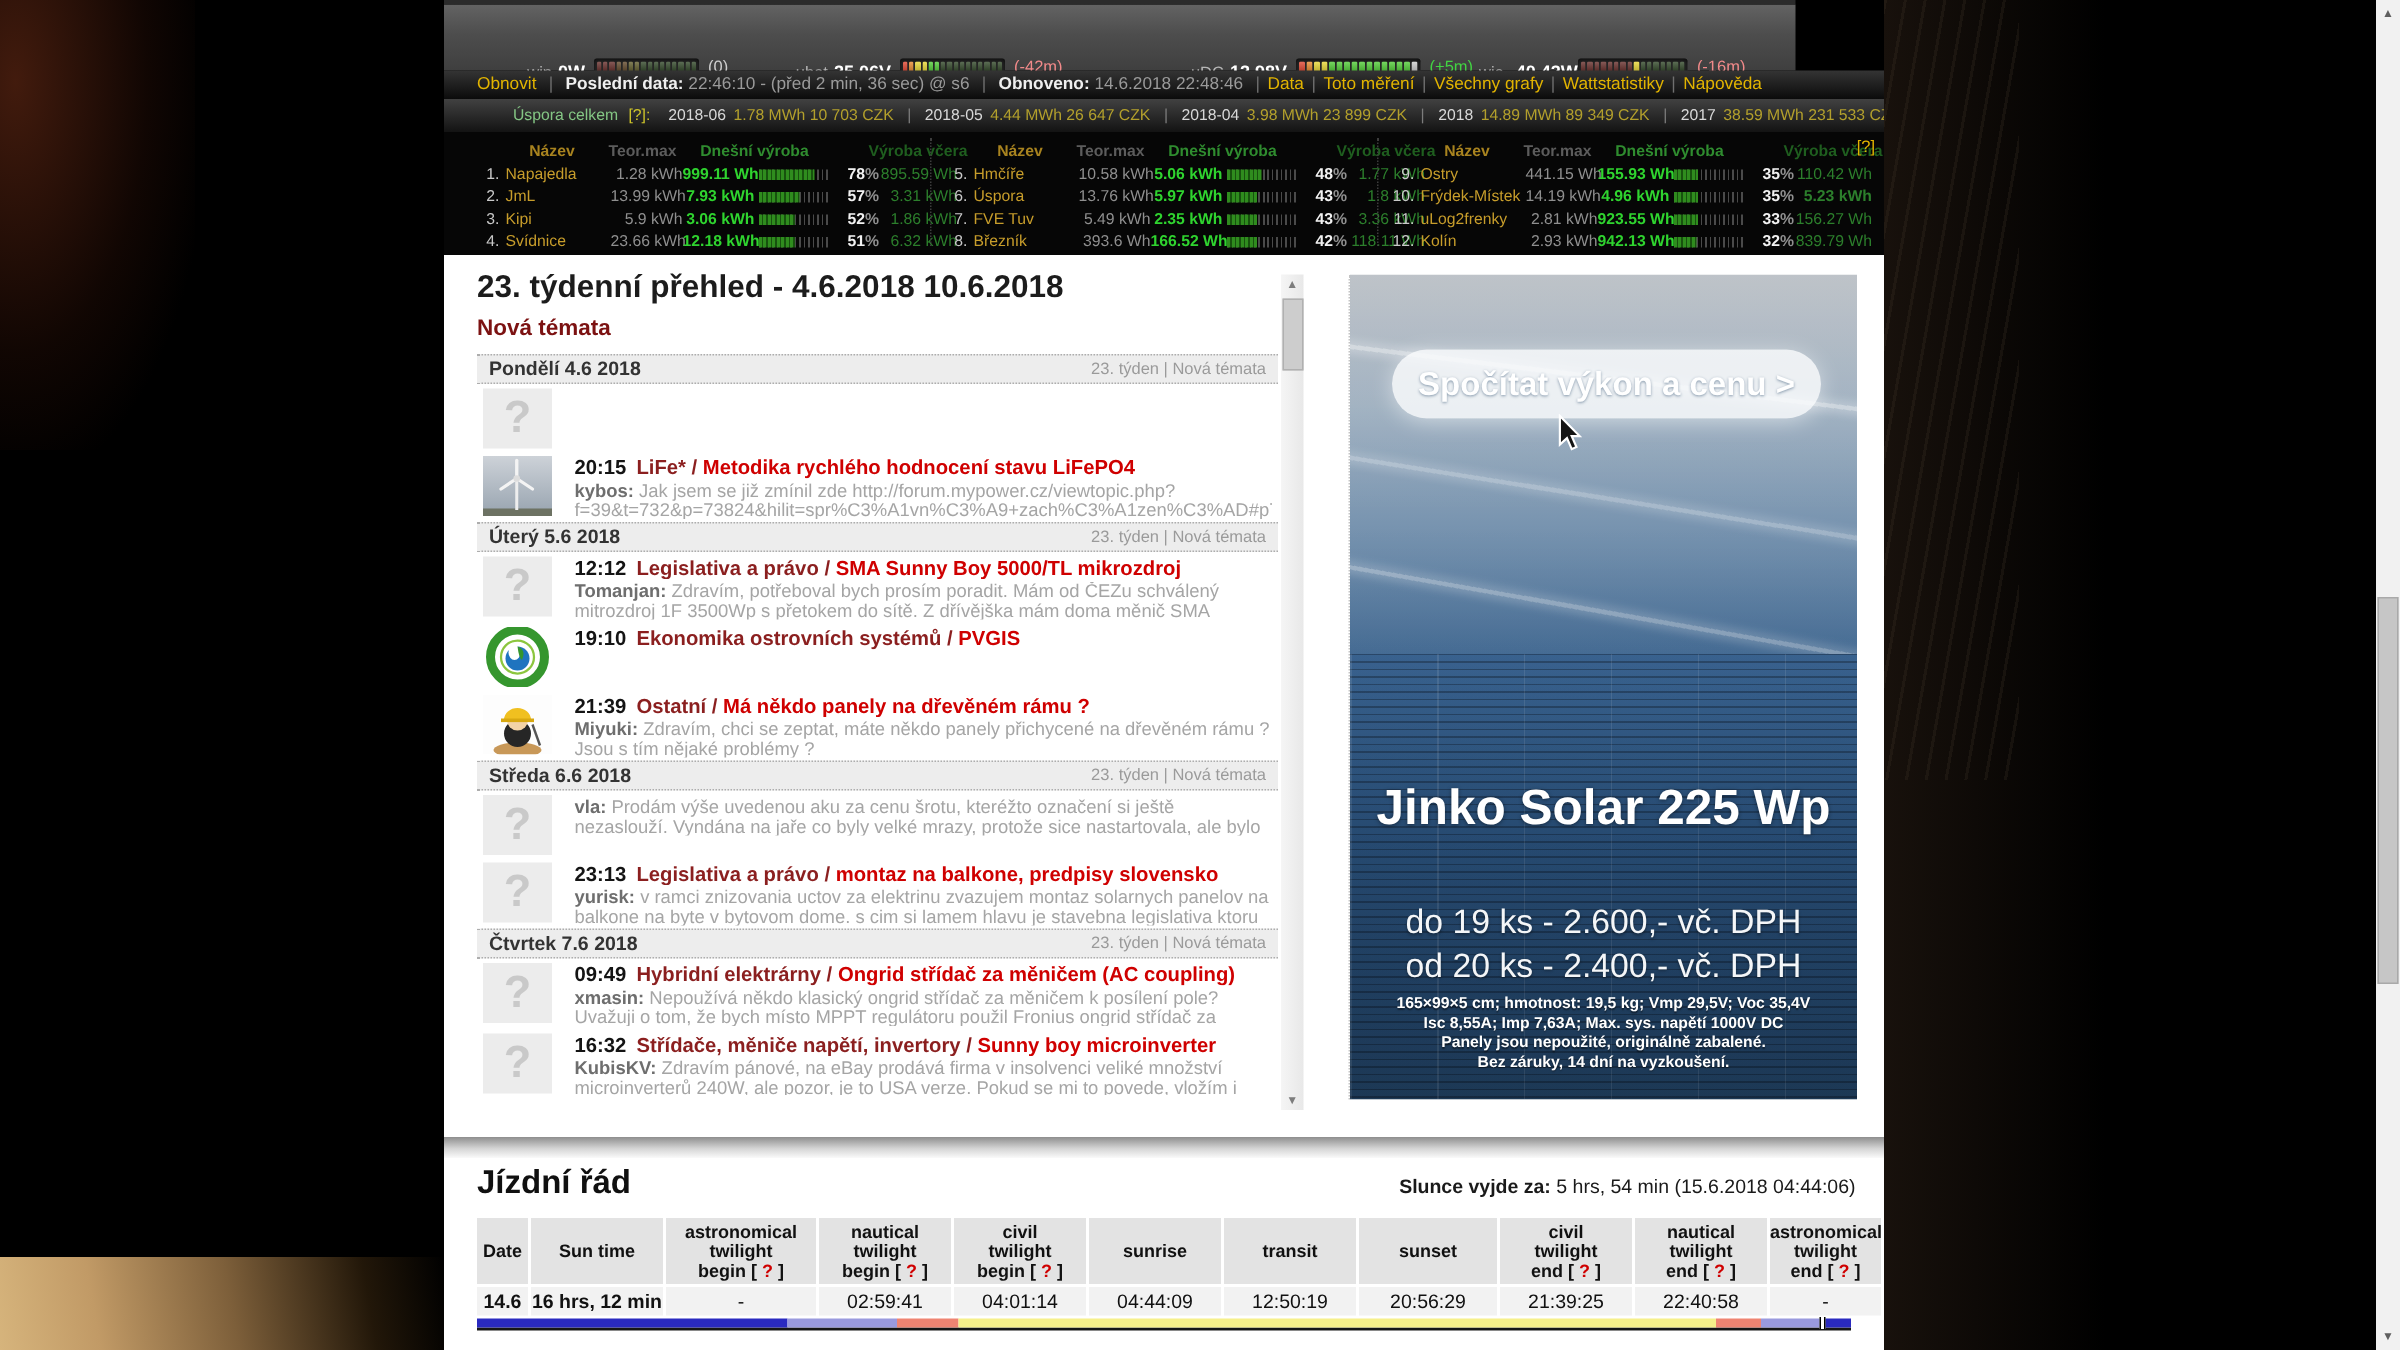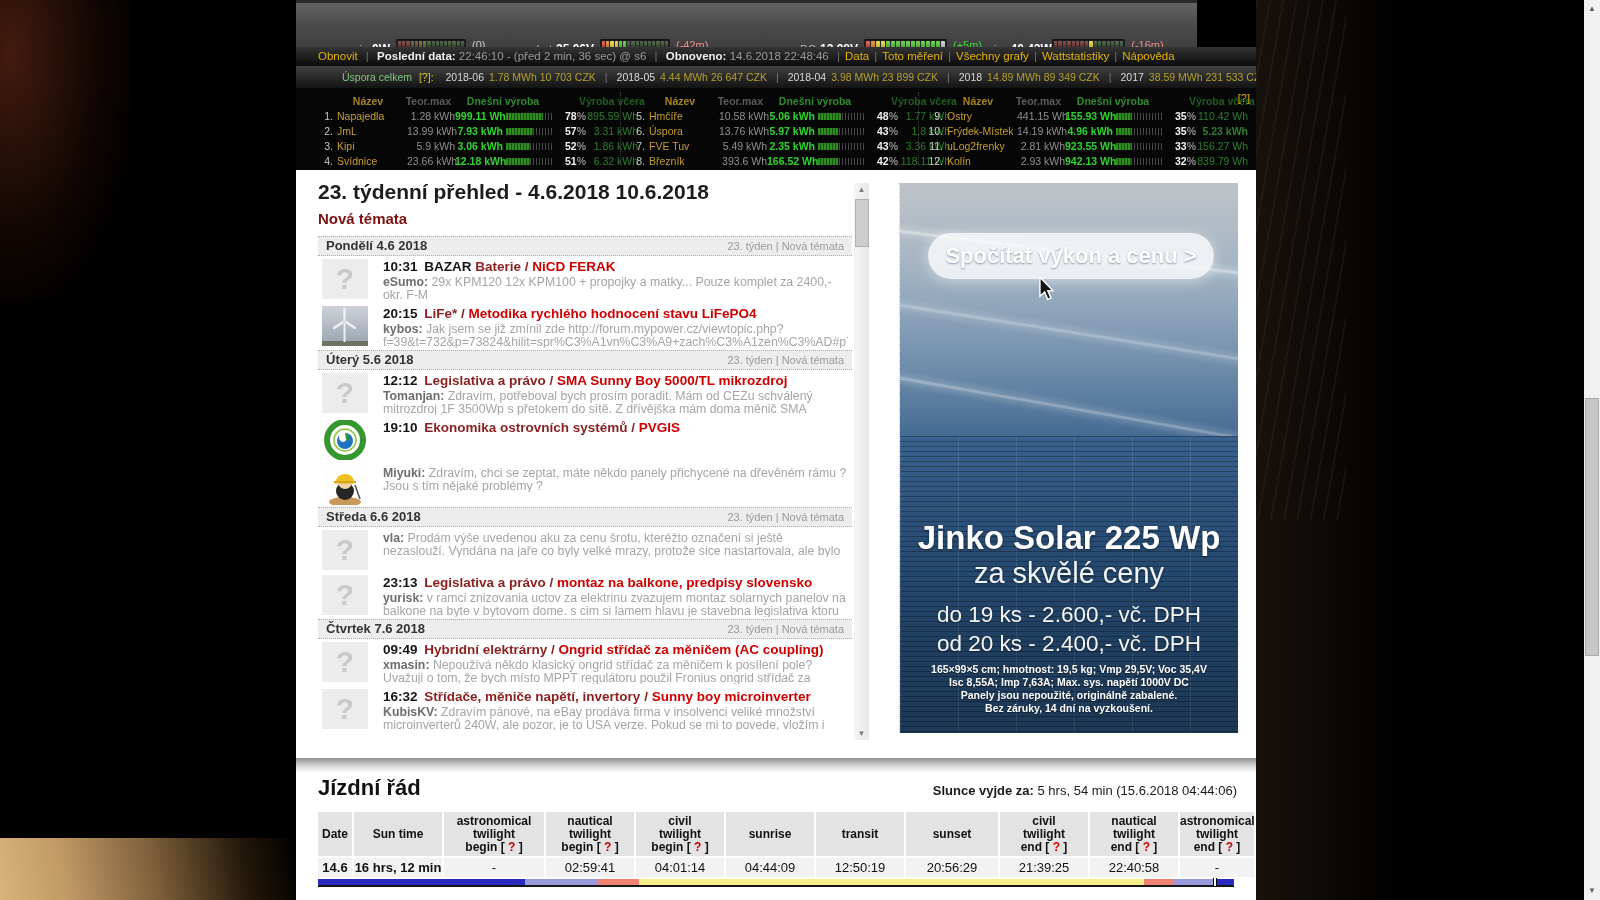--- a/index.html
+++ b/index.html
@@ -571,24 +571,20 @@
     <div class="forum">
       <div class="forum-title">23. týdenní přehled - 4.6.2018 10.6.2018</div>
       <div class="forum-sub">Nová témata</div>
       <div id="forum-days">
           <div class="day-head">
             <span class="day-date">Pondělí 4.6 2018</span>
             <span class="day-right">23. týden | Nová témata</span>
           </div>
           <div class="post">
             <div class="avatar av-question">?</div>
-            <div class="post-main">
-              <div class="post-title"><span class="pt-time">10:31 </span><span class="pt-sec">BAZAR </span><span class="cat">Baterie</span><span class="cat"> / </span><span class="topic">NiCD FERAK</span></div>
-              <div class="post-text"><span class="post-user">eSumo: </span>29x KPM120 12x KPM100 + propojky a matky... Pouze komplet za 2400,- okr. F-M</div>
-            </div>
           </div>
           <div class="post">
             <div class="avatar av-turbine"><svg width="46" height="40" viewBox="0 0 46 40">
                 <defs>
                   <linearGradient id="sky" x1="0" y1="0" x2="0" y2="1">
                     <stop offset="0" stop-color="#cdd2d8"></stop>
                     <stop offset="1" stop-color="#97a3af"></stop>
                   </linearGradient>
                 </defs>
                 <rect width="46" height="40" fill="url(#sky)"></rect>
@@ -634,20 +630,21 @@
             <div class="avatar av-miyuki"><svg width="46" height="40" viewBox="0 0 46 40">
                 <rect width="46" height="40" fill="#fdfdfd"></rect>
                 <ellipse cx="23" cy="37" rx="16" ry="5" fill="#c89858"></ellipse>
                 <circle cx="23" cy="26" r="9" fill="#262626"></circle>
                 <circle cx="23" cy="17" r="7" fill="#f3d3a6"></circle>
                 <path d="M14 17 A9 8 0 0 1 32 17 Z" fill="#f0c020"></path>
                 <rect x="12" y="16" width="22" height="2.4" fill="#d8a810"></rect>
                 <line x1="33" y1="20" x2="38" y2="34" stroke="#555" stroke-width="1.6"></line>
               </svg></div>
             <div class="post-main">
+              <div class="post-title"><span class="pt-time">21:39 </span><span class="cat">Ostatní</span><span class="cat"> / </span><span class="topic">Má někdo panely na dřevěném rámu ?</span></div>
               <div class="post-text"><span class="post-user">Miyuki: </span>Zdravím, chci se zeptat, máte někdo panely přichycené na dřevěném rámu ? Jsou s tím nějaké problémy ?</div>
             </div>
           </div>
           <div class="day-head">
             <span class="day-date">Středa 6.6 2018</span>
             <span class="day-right">23. týden | Nová témata</span>
           </div>
           <div class="post">
             <div class="avatar av-question">?</div>
             <div class="post-main">
@@ -696,21 +693,20 @@
       </div>
       <div class="ad-panels"></div>
       <div class="ad-shade"></div>
       <div class="ad-btn">Spočítat výkon a cenu &gt;</div>
       <div class="ad-cursor">
         <svg width="17" height="25" viewBox="0 0 12 19">
             <path d="M1 1 L1 15.5 L4.6 12.2 L7 17.8 L9.4 16.7 L7 11.2 L11 11.2 Z" fill="#141414" stroke="#fff" stroke-width="1.1"></path>
           </svg>
       </div>
       <div class="ad-text ad-title">Jinko Solar 225 Wp</div>
-      <div class="ad-text ad-sub">za skvělé ceny</div>
       <div class="ad-text ad-p ad-p1">do 19 ks - 2.600,- vč. DPH</div>
       <div class="ad-text ad-p ad-p2">od 20 ks - 2.400,- vč. DPH</div>
       <div class="ad-text ad-specs" id="ad-specs">
           <div>165×99×5 cm; hmotnost: 19,5 kg; Vmp 29,5V; Voc 35,4V</div>
           <div>Isc 8,55A; Imp 7,63A; Max. sys. napětí 1000V DC</div>
           <div>Panely jsou nepoužité, originálně zabalené.</div>
           <div>Bez záruky, 14 dní na vyzkoušení.</div>
         </div>
     </div>
 

